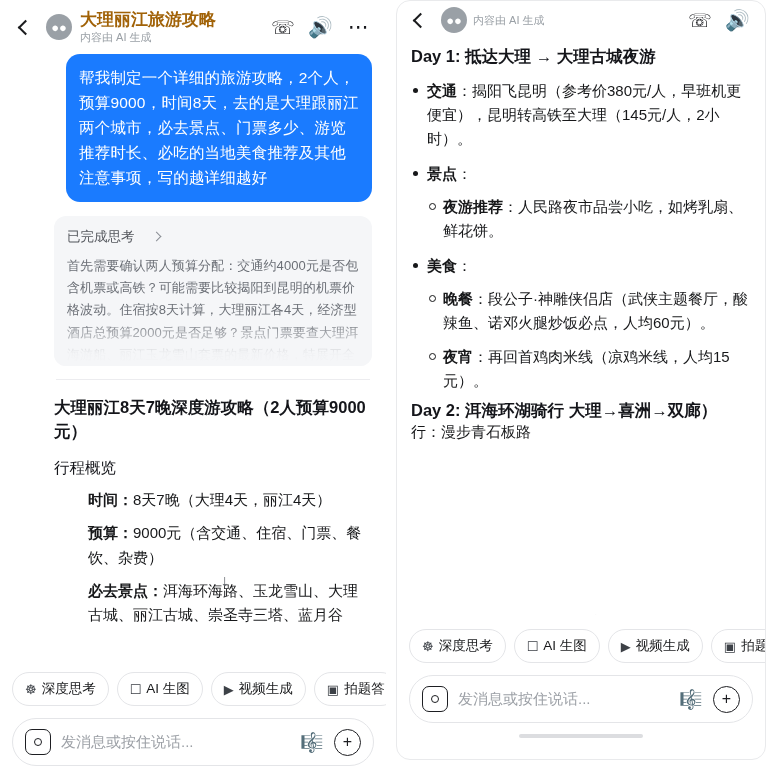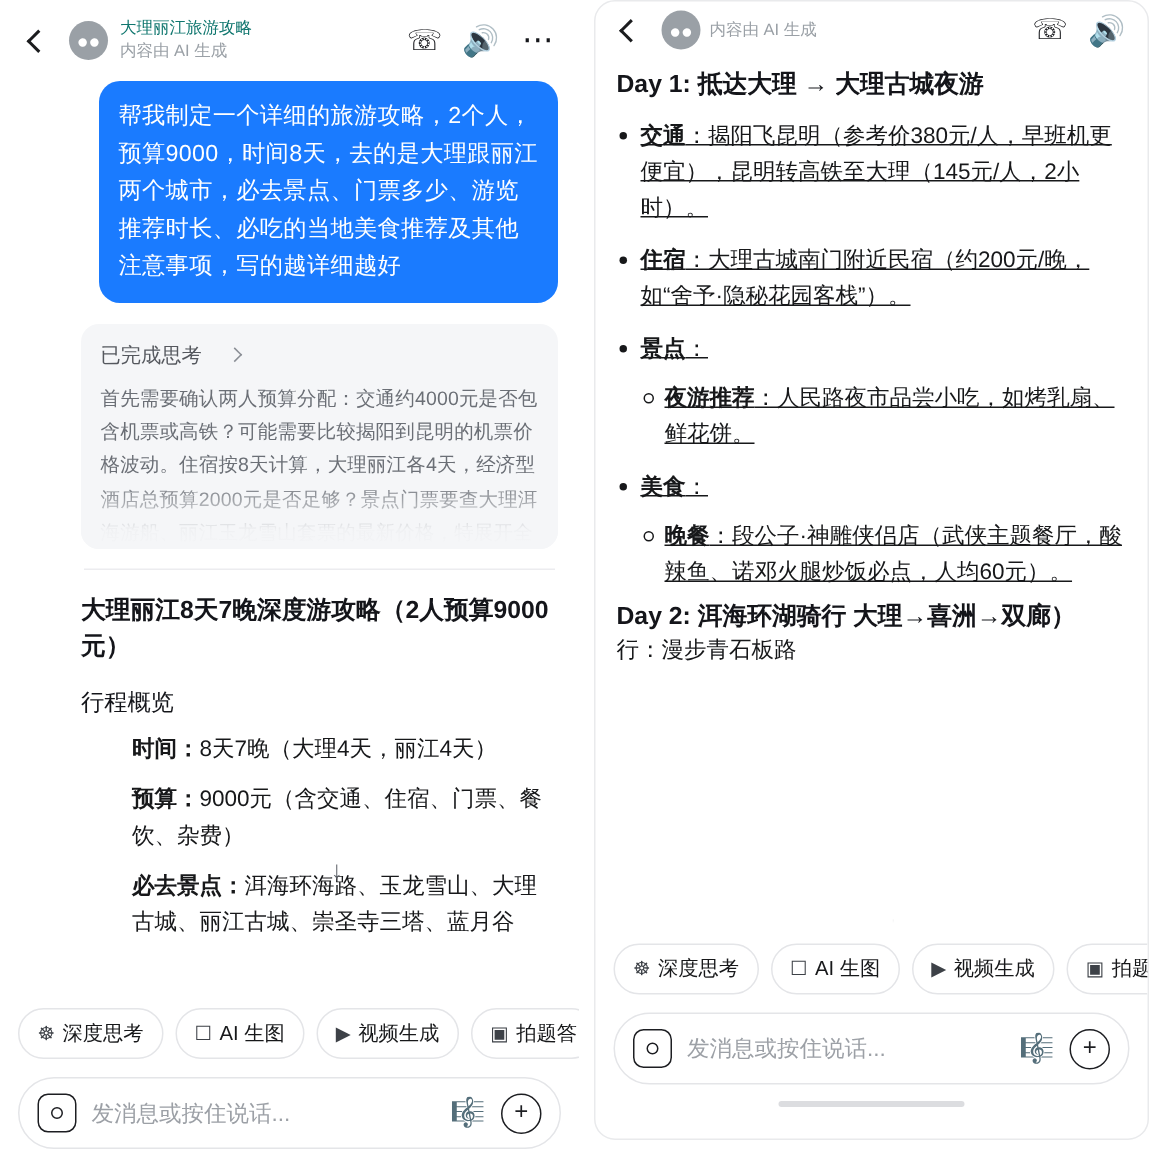--- a/index.html
+++ b/index.html
@@ -62,21 +62,21 @@
   .hdr-avatar {
     width: 26px; height: 26px;
     border-radius: 50%;
     background: #9aa0a6;
     flex: 0 0 auto;
     display: flex; align-items: center; justify-content: center;
     color: #fff; font-size: 13px;
   }
   .hdr-titles { flex: 1 1 auto; min-width: 0; line-height: 1.15; }
   .hdr-title {
-    font-size: 11px; font-weight: 400; color: #0f766e;
+    font-size: 17px; font-weight: 700; color: #a16207;
     white-space: nowrap; overflow: hidden; text-overflow: ellipsis;
   }
   .hdr-sub { font-size: 11px; color: #9aa0a6; margin-top: 2px; }
   .hdr-icon {
     width: 30px; height: 30px; flex: 0 0 auto;
     display: flex; align-items: center; justify-content: center;
   }
   .ico-phone { font-size: 19px; color: #15161a; }
   .ico-speaker { font-size: 20px; color: #2d7dff; }
   .ico-dots { font-size: 21px; color: #15161a; letter-spacing: 1px; line-height: 0.6; }
@@ -228,21 +228,21 @@
   .r-chat {
     padding: 0 14px;
     height: 584px;
     overflow: hidden;
     position: relative;
   }
   .day-h {
     font-size: 16.5px; font-weight: 700; color: #14151a;
     margin-top: 6px; line-height: 1.45;
   }
-  ul.l1 { list-style: none; margin: 10px 0 0 0; padding: 0; text-decoration: underline; }
+  ul.l1 { list-style: none; margin: 10px 0 0 0; padding: 0; }
   ul.l1 > li {
     position: relative;
     padding-left: 16px;
     margin-top: 11px;
     font-size: 15px; line-height: 1.6; color: #17181a;
   }
   ul.l1 > li:first-child { margin-top: 0; }
   ul.l1 > li::before {
     content: ""; position: absolute; left: 2px; top: 9px;
     width: 5px; height: 5px; border-radius: 50%; background: #17181a;
@@ -381,38 +381,38 @@
           </div>
       </div>
 
       <div class="r-chat">
 
         <div class="day-h">Day 1: 抵达大理 → 大理古城夜游</div>
 
         <ul class="l1">
           <li>
             <span class="lbl">交通</span><span>：揭阳飞昆明（参考价380元/人，早班机更便宜），昆明转高铁至大理（145元/人，2小时）。</span>
-          </li>
-          <li>
-            <span class="lbl">住宿</span><span>：大理古城南门附近民宿（约200元/晚，如“舍予·隐秘花园客栈”）。</span>
           </li>
           <li>
             <span class="lbl">景点</span><span>：</span>
             <ul class="l2">
               <li>
                 <span class="lbl">夜游推荐</span><span>：人民路夜市品尝小吃，如烤乳扇、鲜花饼。</span>
               </li>
             </ul>
           </li>
           <li>
             <span class="lbl">美食</span><span>：</span>
             <ul class="l2">
               <li>
                 <span class="lbl">晚餐</span><span>：段公子·神雕侠侣店（武侠主题餐厅，酸辣鱼、诺邓火腿炒饭必点，人均60元）。</span>
               </li>
+              <li>
+                <span class="lbl">夜宵</span><span>：再回首鸡肉米线（凉鸡米线，人均15元）。</span>
+              </li>
             </ul>
           </li>
         </ul>
 
         <div class="day-h">Day 2: 洱海环湖骑行 大理→喜洲→双廊）</div>
         <div class="clip-row">行：漫步青石板路</div>
 
         <div class="scroll-arrow" style="left:190px; top:570px;">↓</div>
         <div class="fade-bottom"></div>
       </div>

